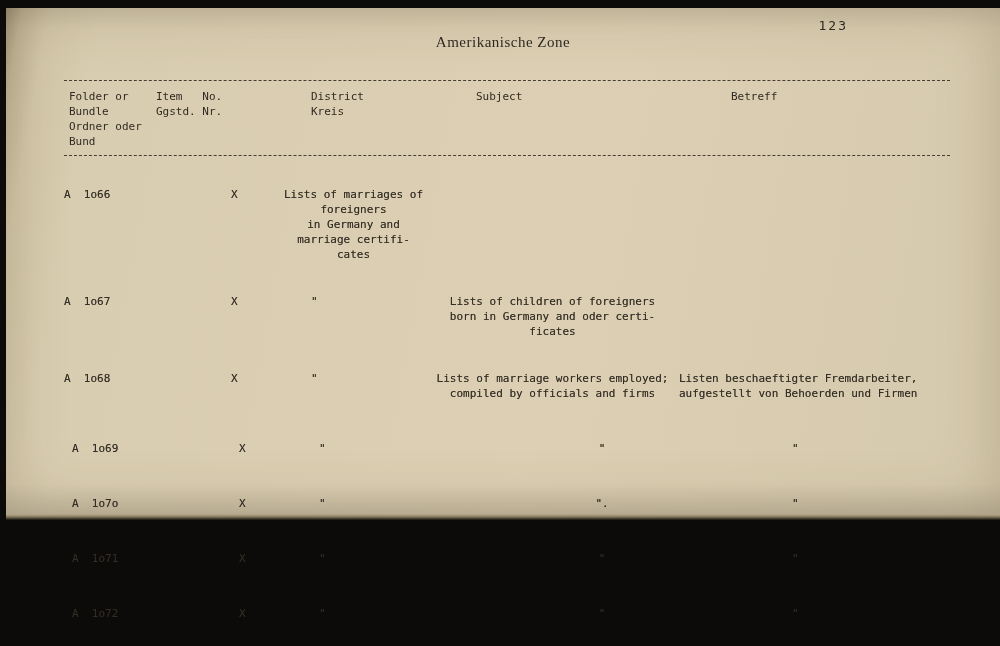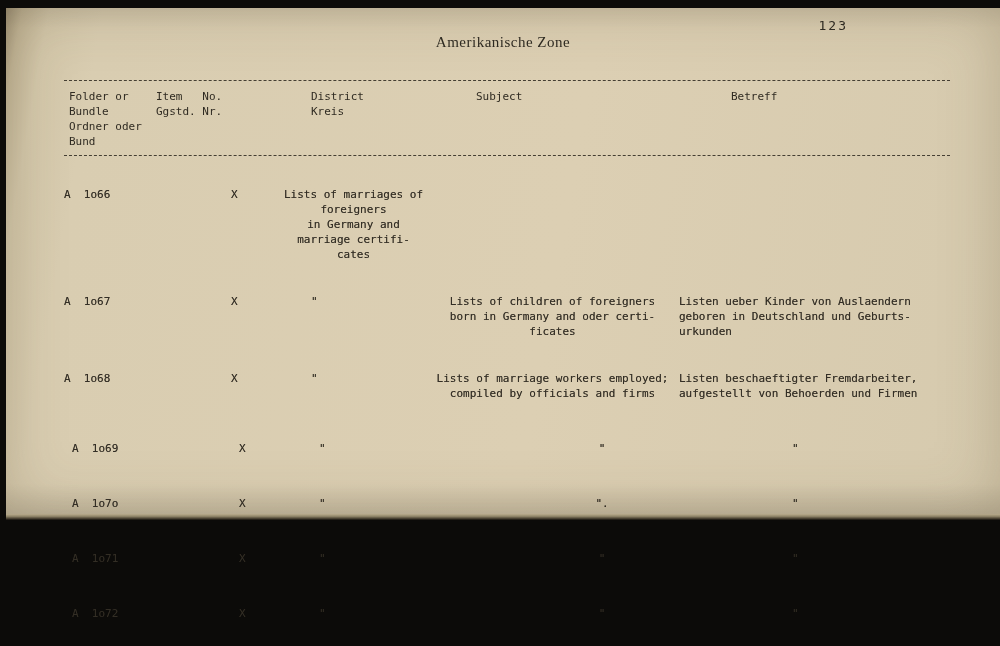--- a/index.html
+++ b/index.html
@@ -91,23 +91,20 @@
 cates</div>
       </div>
 
       <div class="row">
         <div class="c c-item">A  1o67</div>
         <div class="c c-folder">X</div>
         <div class="c c-district">"</div>
         <div class="c c-subject">Lists of children of foreigners
 born in Germany and oder certi-
 ficates</div>
-        <div class="c c-betreff">Listen ueber Kinder von Auslaendern
-geboren in Deutschland und Geburts-
-urkunden</div>
       </div>
 
       <div class="row">
         <div class="c c-item">A  1o68</div>
         <div class="c c-folder">X</div>
         <div class="c c-district">"</div>
         <div class="c c-subject">Lists of marriage workers employed;
 compiled by officials and firms</div>
         <div class="c c-betreff">Listen beschaeftigter Fremdarbeiter,
 aufgestellt von Behoerden und Firmen</div>

